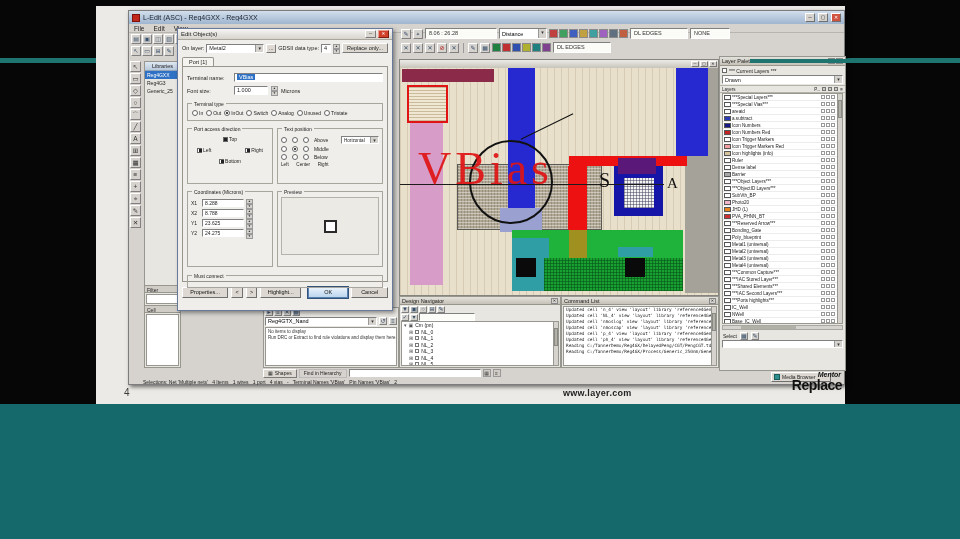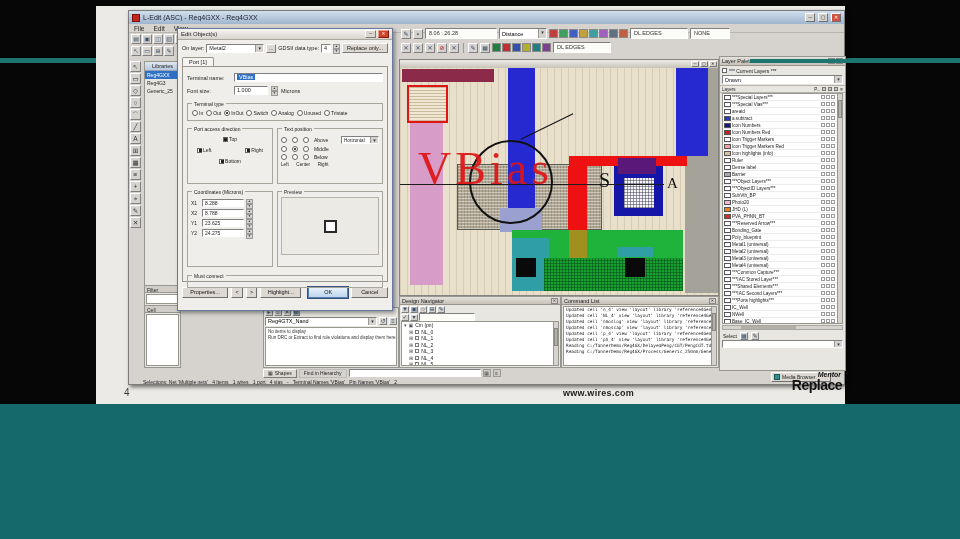--- a/index.html
+++ b/index.html
@@ -977,19 +977,19 @@
         <span class="pbtn" style="width:12px">&lt;</span>
         <span class="pbtn" style="width:12px">&gt;</span>
         <span class="pbtn" style="width:42px">Highlight...</span>
         <span class="pbtn def" style="width:42px;margin-left:4px">OK</span>
         <span class="pbtn" style="width:38px">Cancel</span>
       </div>
     </div>
   </div>
 
   <div class="r page-num">4</div>
-  <div class="r url">www.wires.com</div>
+  <div class="r url">www.layer.com</div>
   <div class="r logo">
     <span class="logo-top">Mentor</span>
     <span class="logo-main">Replace</span>
   </div>
   <div class="r bottom-band"></div>
 </div>
 
 </body></html>

